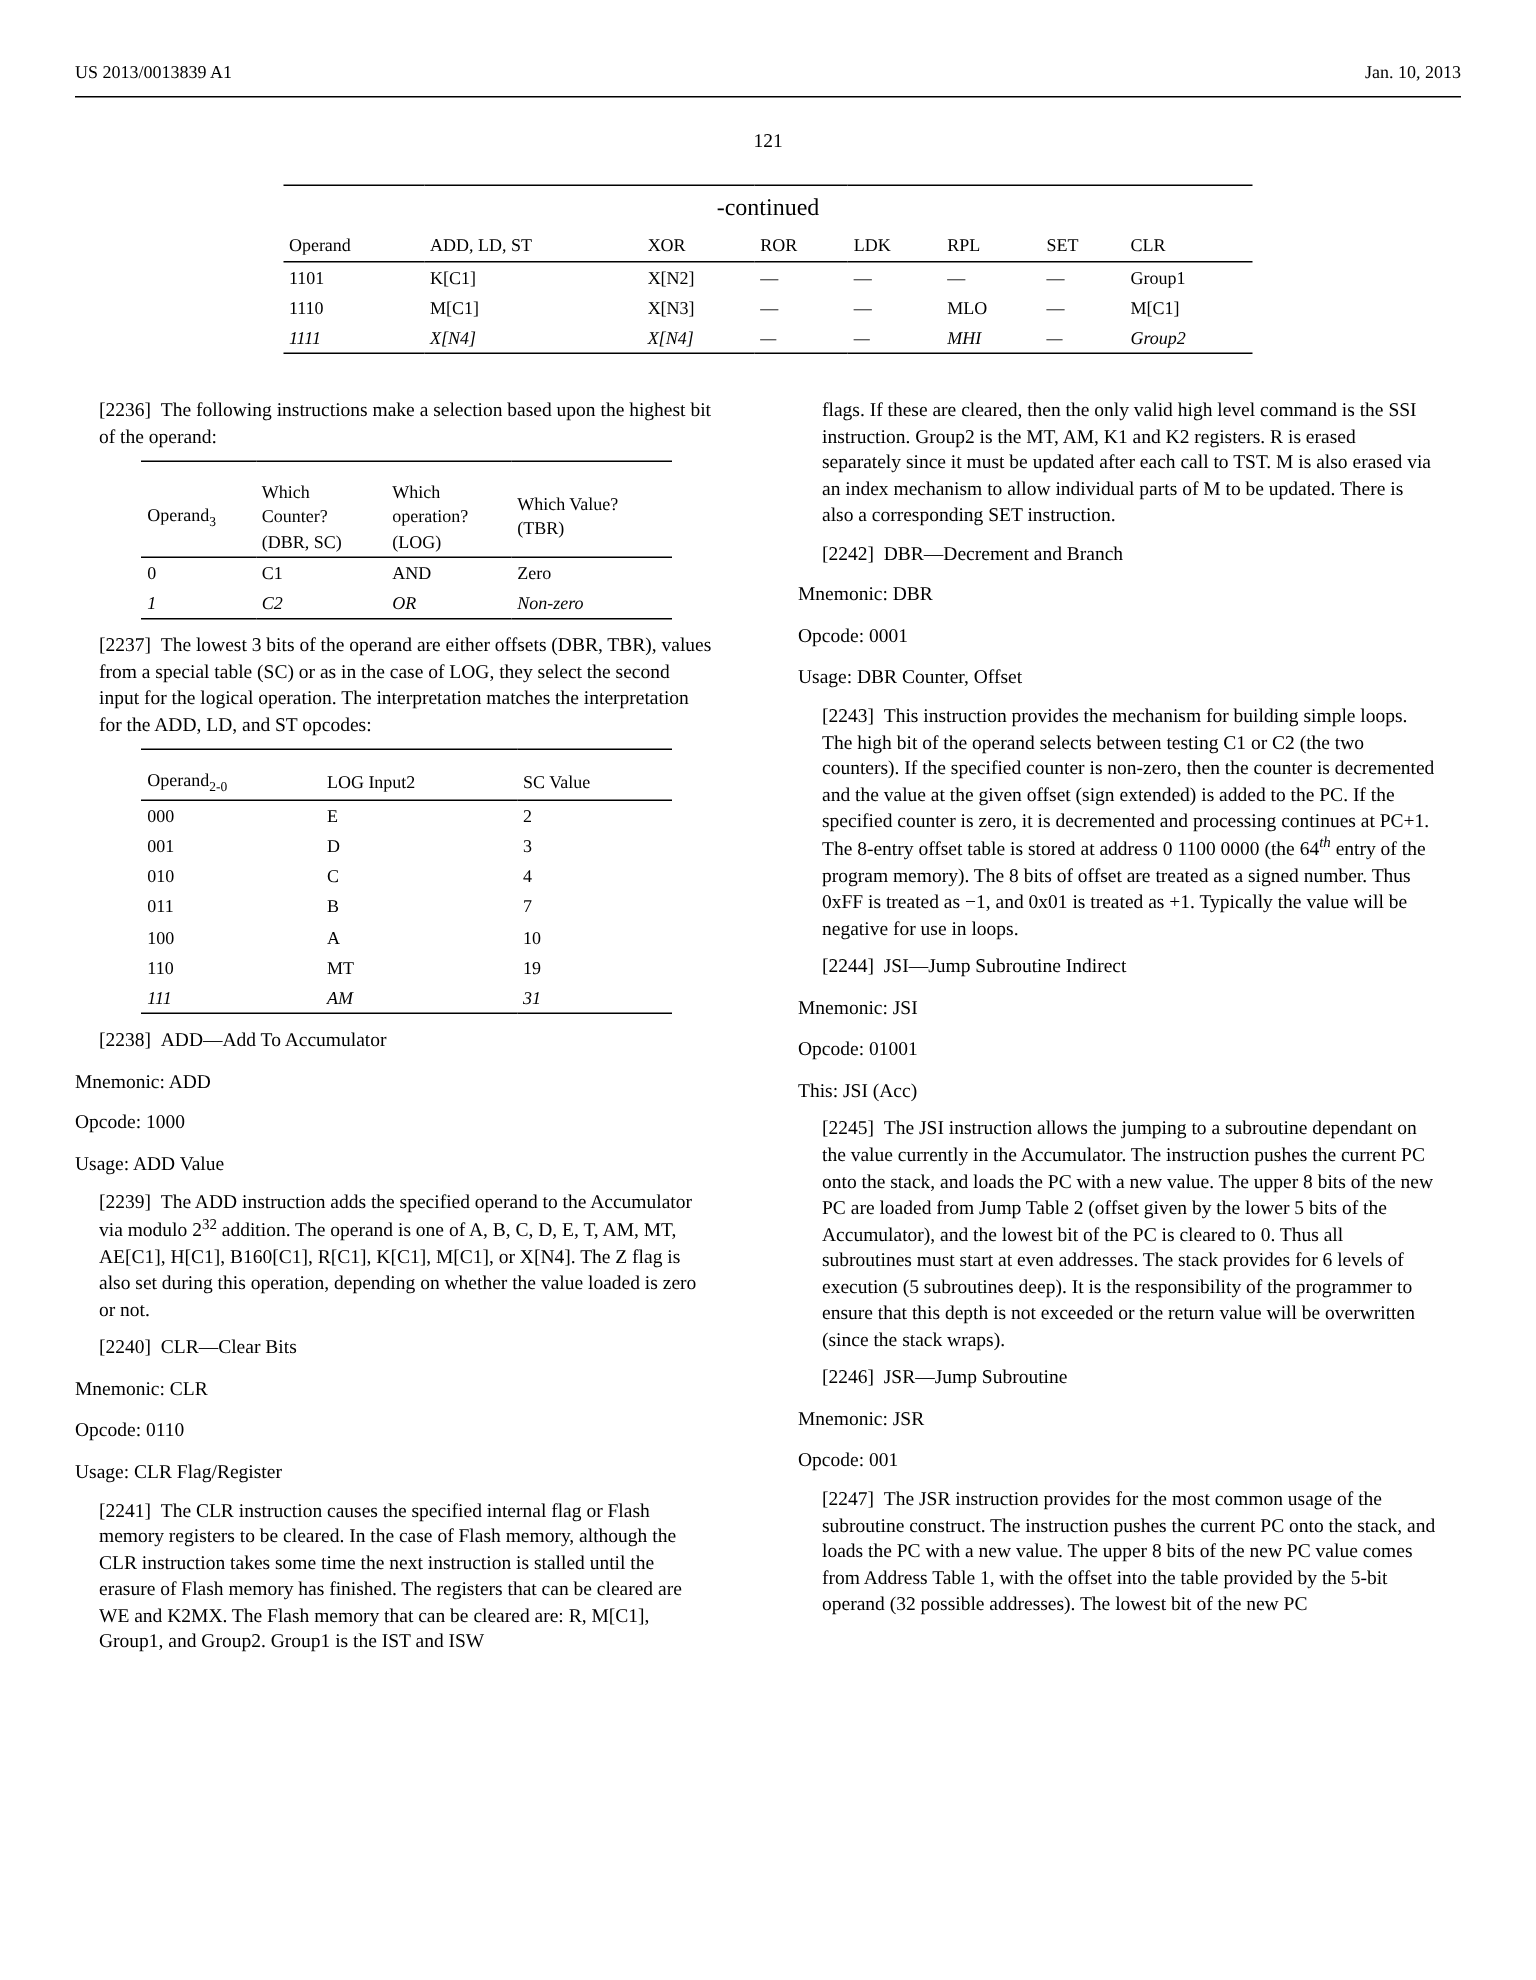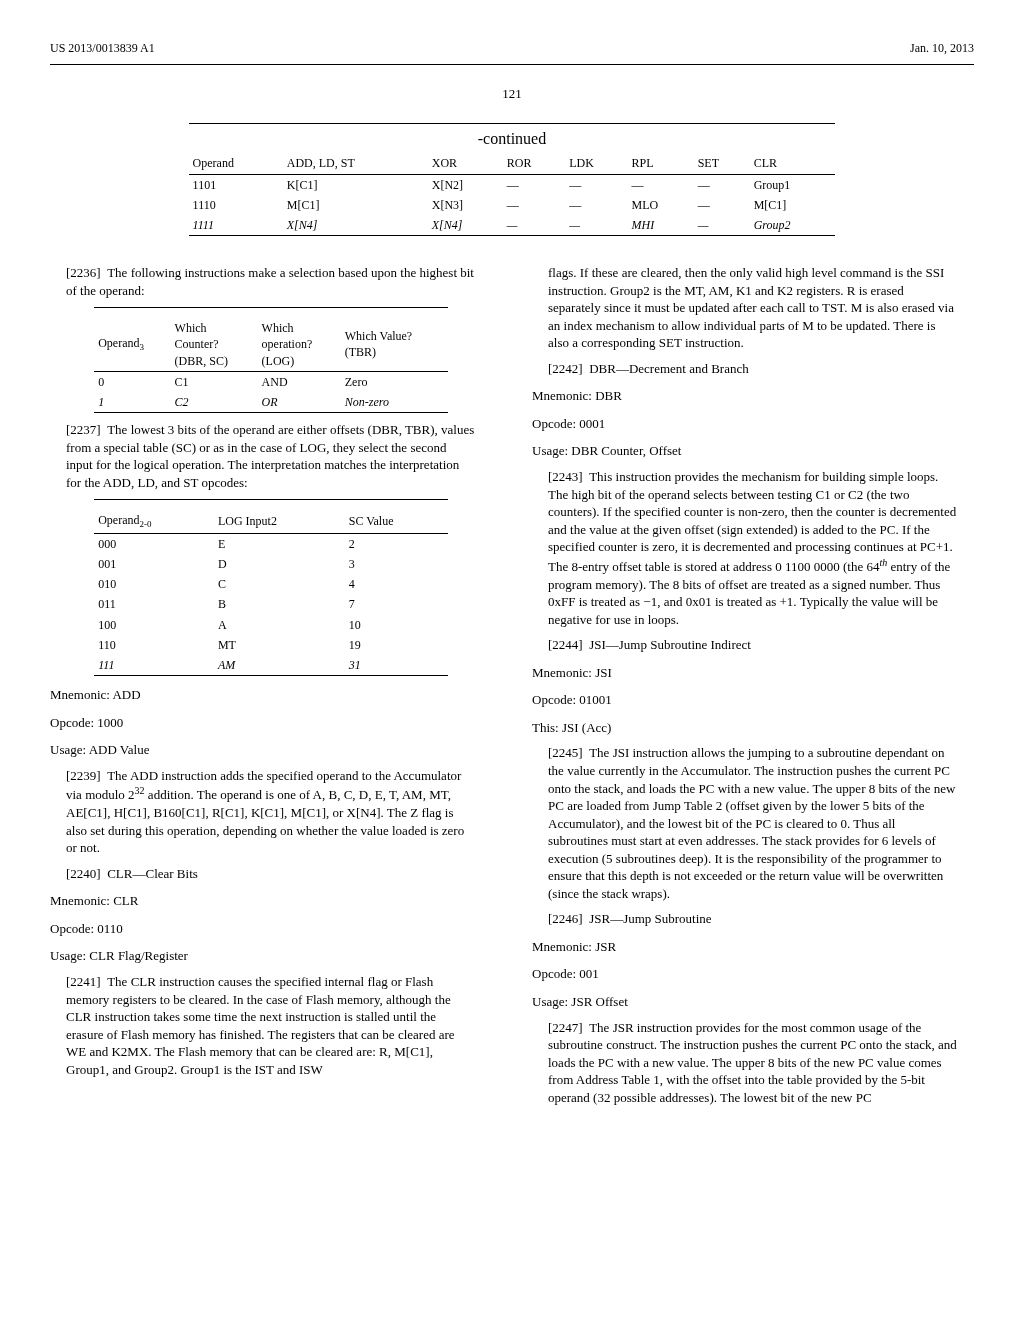--- a/index.html
+++ b/index.html
@@ -217,20 +217,21 @@
             <td>19</td>
           </tr>
       <tr class="tbl-bot">
             <td>111</td>
             <td>AM</td>
             <td>31</td>
           </tr>
     </tbody>
       </table>
 
+    <p><b class="num">[2238]</b>&nbsp;&nbsp;<span>ADD—Add To Accumulator</span></p>
     <p class="instr-line">Mnemonic: ADD</p>
     <p class="instr-line">Opcode: 1000</p>
     <p class="instr-line">Usage: ADD Value</p>
 
     <p><b class="num">[2239]</b>&nbsp;&nbsp;<span>The ADD instruction adds the specified operand to the Accumulator via modulo 2</span><span class="sup">32</span><span> addition. The operand is one of A, B, C, D, E, T, AM, MT, AE[C1], H[C1], B160[C1], R[C1], K[C1], M[C1], or X[N4]. The Z flag is also set during this operation, depending on whether the value loaded is zero or not.</span></p>
 
     <p><b class="num">[2240]</b>&nbsp;&nbsp;<span>CLR—Clear Bits</span></p>
     <p class="instr-line">Mnemonic: CLR</p>
     <p class="instr-line">Opcode: 0110</p>
     <p class="instr-line">Usage: CLR Flag/Register</p>
@@ -251,17 +252,16 @@
     <p><b class="num">[2244]</b>&nbsp;&nbsp;<span>JSI—Jump Subroutine Indirect</span></p>
     <p class="instr-line">Mnemonic: JSI</p>
     <p class="instr-line">Opcode: 01001</p>
     <p class="instr-line">This: JSI (Acc)</p>
 
     <p><b class="num">[2245]</b>&nbsp;&nbsp;<span>The JSI instruction allows the jumping to a subroutine dependant on the value currently in the Accumulator. The instruction pushes the current PC onto the stack, and loads the PC with a new value. The upper 8 bits of the new PC are loaded from Jump Table 2 (offset given by the lower 5 bits of the Accumulator), and the lowest bit of the PC is cleared to 0. Thus all subroutines must start at even addresses. The stack provides for 6 levels of execution (5 subroutines deep). It is the responsibility of the programmer to ensure that this depth is not exceeded or the return value will be overwritten (since the stack wraps).</span></p>
 
     <p><b class="num">[2246]</b>&nbsp;&nbsp;<span>JSR—Jump Subroutine</span></p>
     <p class="instr-line">Mnemonic: JSR</p>
     <p class="instr-line">Opcode: 001</p>
-    <p class="instr-line">Usage: JSR Offset</p>
 
     <p><b class="num">[2247]</b>&nbsp;&nbsp;<span>The JSR instruction provides for the most common usage of the subroutine construct. The instruction pushes the current PC onto the stack, and loads the PC with a new value. The upper 8 bits of the new PC value comes from Address Table 1, with the offset into the table provided by the 5-bit operand (32 possible addresses). The lowest bit of the new PC</span></p>
   </div>
 </div>
 
 </body></html>

